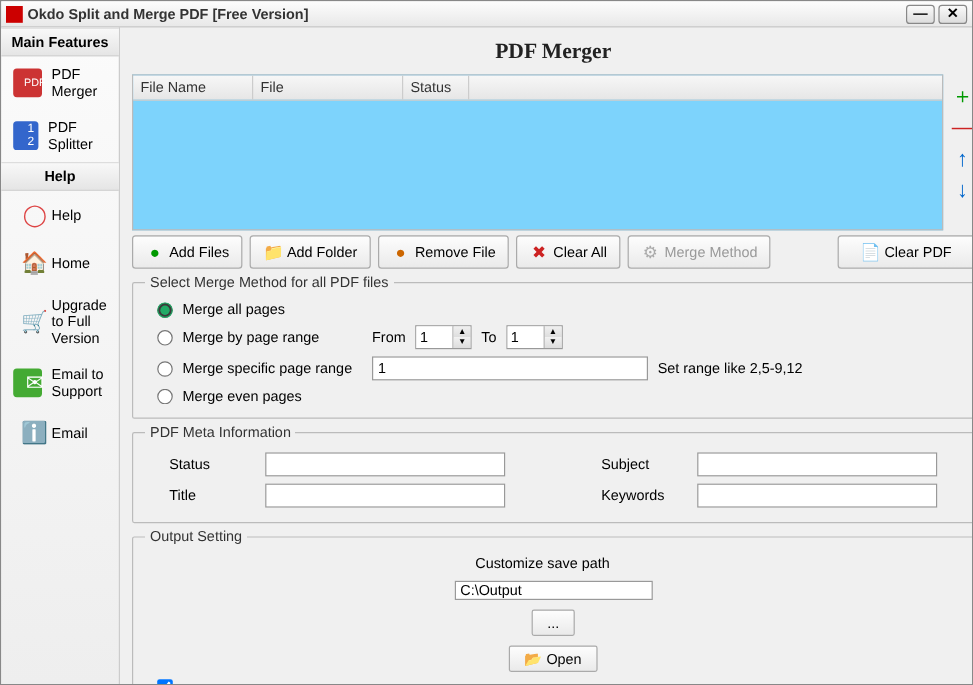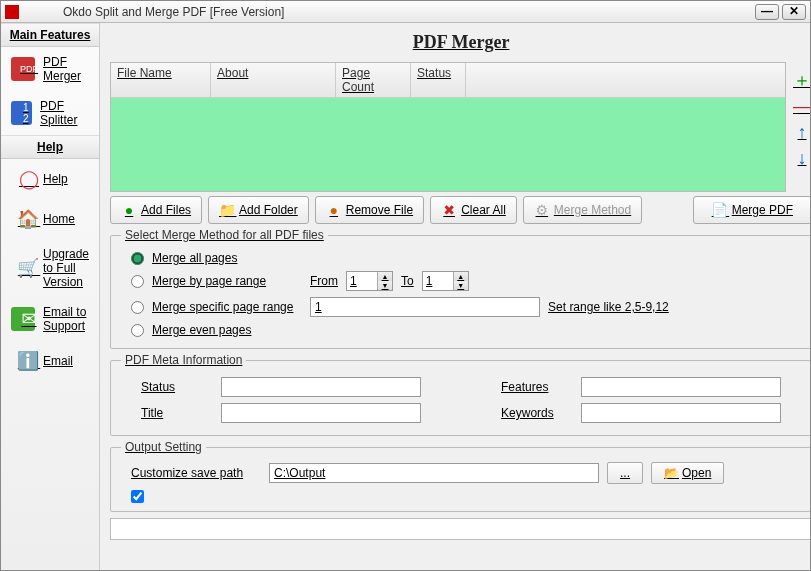--- a/index.html
+++ b/index.html
@@ -1,33 +1,33 @@
 <!DOCTYPE html>
 <html><head>
 <meta charset="utf-8">
 <style>
 * { box-sizing: border-box; margin: 0; padding: 0; font-family: "Segoe UI", Tahoma, sans-serif; font-size: 12px; }
 body { background: #f0f0f0; width: 811px; height: 571px; overflow: hidden; border: 1px solid #888; }
 
 .titlebar { display: flex; align-items: center; height: 22px; background: linear-gradient(#fdfdfd, #e8e8e8); border-bottom: 1px solid #bbb; padding: 0 4px; }
 .titlebar .app-icon { width: 14px; height: 14px; background: #c00; display: inline-block; margin-right: 4px; }
-.titlebar .title { font-weight: normal; color: #333; margin-left: 40px; }
+.titlebar .title { font-weight: bold; color: #333; }
 .titlebar .spacer { flex: 1; }
 .win-btn { width: 24px; height: 16px; border: 1px solid #888; background: linear-gradient(#fafafa,#ddd); border-radius: 3px; margin-left: 3px; text-align: center; line-height: 12px; font-weight: bold; cursor: pointer; }
 
-.wrap { display: flex; height: 548px; text-decoration: underline; }
+.wrap { display: flex; height: 548px; }
 .sidebar { width: 183px; background: linear-gradient(#fbfbfb,#eee); border-right: 1px solid #ccc; }
 .sb-head { text-align: center; font-weight: bold; padding: 4px 0; background: linear-gradient(#f8f8f8,#e5e5e5); border-top: 1px solid #ddd; border-bottom: 1px solid #ccc; }
 .sb-item { display: flex; align-items: center; padding: 8px 10px; cursor: pointer; }
 .sb-icon { width: 24px; height: 24px; margin-right: 8px; display: flex; align-items: center; justify-content: center; font-size: 18px; border-radius: 3px; padding-left: 12px; }
 
 .main { flex: 1; background: #f0f0f0; padding: 6px 10px 6px 10px; display: flex; flex-direction: column; gap: 4px; }
 .page-title { text-align: center; font-size: 18px; font-weight: bold; font-family: Georgia, serif; color: #222; padding: 3px 0 5px; }
 .table-row-area { display: flex; gap: 6px; }
-.table-box { flex: 1; border: 1px solid #bbb; background: #86efac; height: 130px; display: flex; flex-direction: column; }
+.table-box { flex: 1; border: 1px solid #bbb; background: #7dd3fc; height: 130px; display: flex; flex-direction: column; }
 .thead { display: flex; background: linear-gradient(#f7f7f7,#e6e6e6); border-bottom: 1px solid #ccc; }
 .th { padding: 3px 6px; border-right: 1px solid #ccc; color: #333; }
 .side-btns { display: flex; flex-direction: column; gap: 10px; padding-top: 10px; align-items: center; width: 20px; }
 .side-btns span { font-size: 18px; line-height: 16px; cursor: pointer; }
 
 .toolbar { display: flex; gap: 6px; }
 .tbtn { flex: 0 0 auto; display: flex; align-items: center; gap: 4px; padding: 4px 10px; border: 1px solid #aaa; border-radius: 3px; background: linear-gradient(#fdfdfd,#eaeaea); cursor: pointer; height: 28px; }
 .tbtn.disabled { color: #999; }
 .tbtn .ic { font-size: 14px; width: 16px; text-align: center; }
 
@@ -37,21 +37,21 @@
 .radio-row input[type=radio] { accent-color: #2a6; }
 .spin { display: inline-flex; border: 1px solid #999; background: #fff; height: 20px; }
 .spin input { width: 30px; border: none; outline: none; padding: 0 3px; }
 .spin .sbtns { display: flex; flex-direction: column; border-left: 1px solid #aaa; }
 .spin .sbtns span { font-size: 7px; width: 14px; text-align: center; background: linear-gradient(#f0f0f0,#ddd); cursor: pointer; line-height: 9px; }
 .txt { border: 1px solid #999; background: #fff; height: 20px; padding: 0 4px; }
 
 .meta-grid { display: grid; grid-template-columns: 70px 200px 60px 70px 200px; gap: 6px 10px; align-items: center; padding: 4px 20px; }
 .meta-grid label { text-align: left; }
 
-.out-row { display: flex; align-items: center; gap: 8px; padding: 2px 10px; }
+.out-row { display: flex; align-items: center; gap: 8px; padding: 2px 10px; flex-direction: column; }
 .out-row .path { flex: 1; max-width: 330px; }
 .small-btn { border: 1px solid #aaa; background: linear-gradient(#fdfdfd,#eaeaea); border-radius: 2px; padding: 2px 12px; height: 22px; cursor: pointer; display: flex; align-items: center; gap: 3px; }
 .chk-row { display: flex; align-items: center; gap: 6px; padding: 4px 10px 0; }
 .status { border: 1px solid #bbb; background: #fff; height: 22px; margin-top: 2px; }
 </style>
 </head>
 <body>
 
 <div class="titlebar">
   <span class="app-icon"></span>
@@ -95,22 +95,21 @@
     </div>
   </div>
 
   <div class="main">
     <div class="page-title">PDF Merger</div>
 
     <div class="table-row-area">
       <div class="table-box">
         <div class="thead">
           <div class="th" style="width:100px">File Name</div>
-          <div class="th" style="width:125px">About</div>
-          <div class="th" style="width:75px">Page Count</div>
+          <div class="th" style="width:125px">File</div>
           <div class="th" style="width:55px">Status</div>
           <div class="th" style="width:20px;border-right:none"></div>
         </div>
       </div>
       <div class="side-btns">
         <span style="color:#090">＋</span>
         <span style="color:#c22">—</span>
         <span style="color:#06c">↑</span>
         <span style="color:#06c">↓</span>
       </div>
@@ -132,21 +131,21 @@
       <div class="tbtn">
           <span class="ic" style="color:#c22">✖</span>
           <span>Clear All</span>
         </div>
       <div class="tbtn disabled">
           <span class="ic" style="color:#aaa">⚙</span>
           <span>Merge Method</span>
         </div>
       <div class="tbtn" style="margin-left:auto;padding:4px 18px">
           <span class="ic" style="color:#c22">📄</span>
-          <span>Merge PDF</span>
+          <span>Clear PDF</span>
         </div>
     </div>
 
     <fieldset>
       <legend>Select Merge Method for all PDF files</legend>
       <div class="radio-row">
         <input type="radio" name="mm" checked="" style="">
         <span>Merge all pages</span>
       </div>
       <div class="radio-row">
@@ -180,21 +179,21 @@
         <span>Merge even pages</span>
       </div>
     </fieldset>
 
     <fieldset>
       <legend>PDF Meta Information</legend>
       <div class="meta-grid">
         <label>Status</label>
         <input class="txt" value="" style="">
         <span></span>
-        <label>Features</label>
+        <label>Subject</label>
         <input class="txt" value="" style="">
         <label>Title</label>
         <input class="txt" value="" style="">
         <span></span>
         <label>Keywords</label>
         <input class="txt" value="" style="">
       </div>
     </fieldset>
 
     <fieldset>

